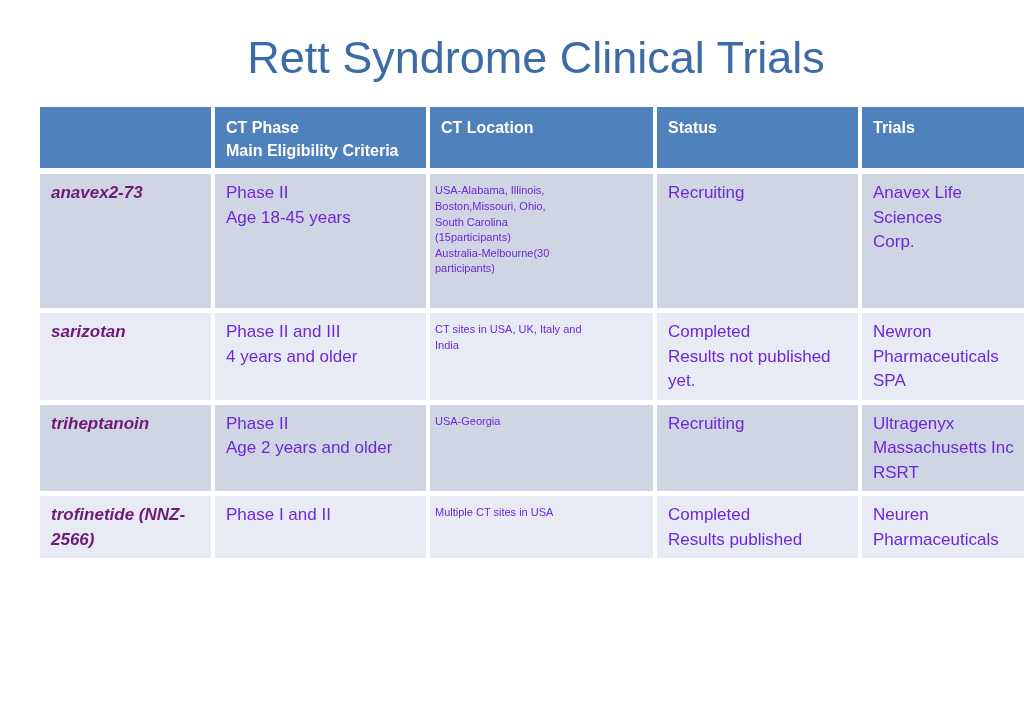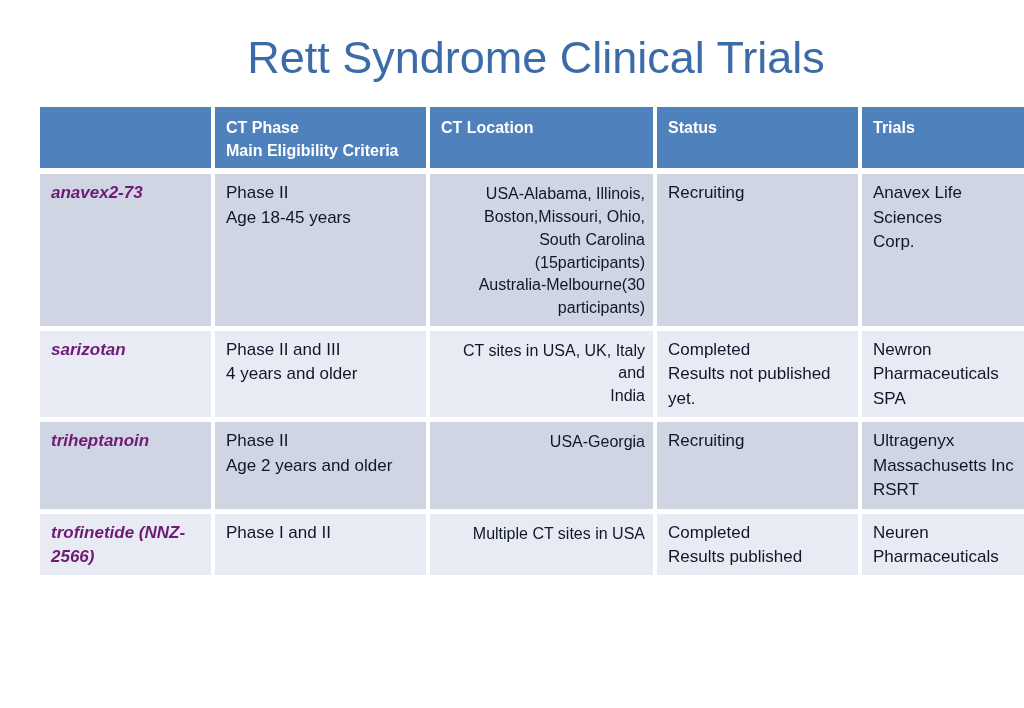--- a/index.html
+++ b/index.html
@@ -35,23 +35,23 @@
   }
   th {
     background: #4f81bd;
     color: #ffffff;
     font-size: 16px;
     font-weight: bold;
     padding: 9px 8px 6px 11px;
     border-bottom-width: 6px;
     line-height: 1.45;
   }
-  td { color: #0f172a; font-size: 17px; line-height: 1.44; padding: 7px 10px 6px 11px; }
+  td { color: #6d28d9; font-size: 17px; line-height: 1.44; padding: 7px 10px 6px 11px; }
   td.c-name { font-weight: bold; color: #701a75; font-style: italic; }
-  td.c-loc  { font-size: 16px; line-height: 1.42; padding: 9px 8px 6px 20px; text-align: right; }
+  td.c-loc  { font-size: 11px; line-height: 1.42; padding: 9px 8px 6px 5px; }
   tr.dark  td { background: #cfd5e3; }
   tr.light td { background: #e9ebf4; }
   tr.hrow  { height: 65px; }
   tr.r0 { height: 139px; }
   tr.r1 { height: 110px; }
   tr.r2 { height: 79px; }
   tr.r3 { height: 76px; }
   tr.r4 { height: 87px; }
   tr.r5 { height: 62px; }
   .frag { position: absolute; }

